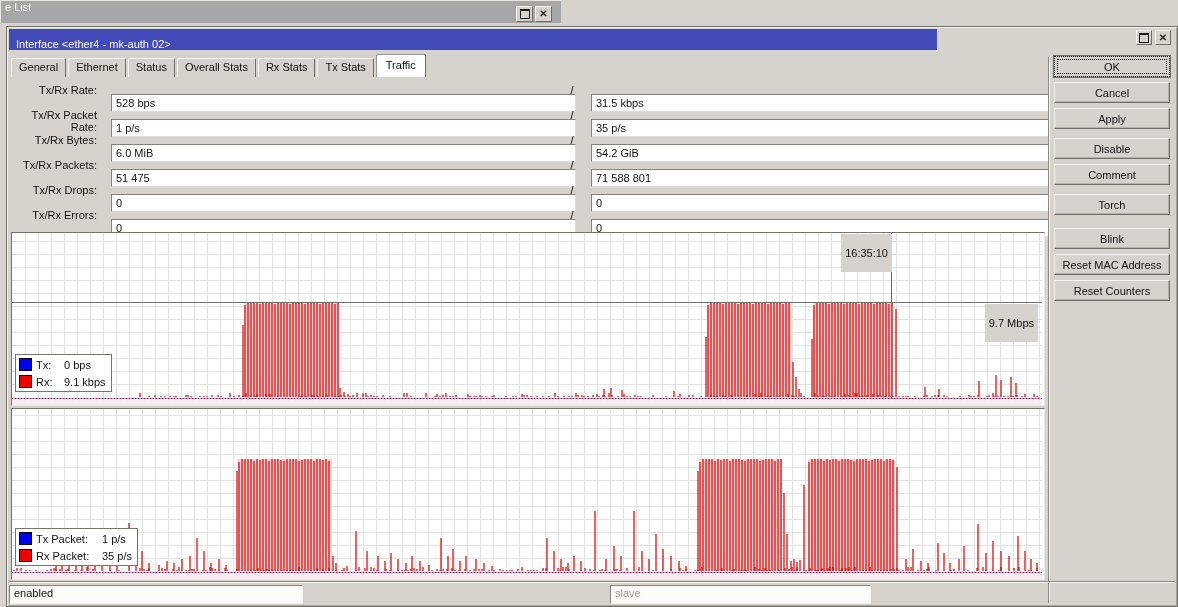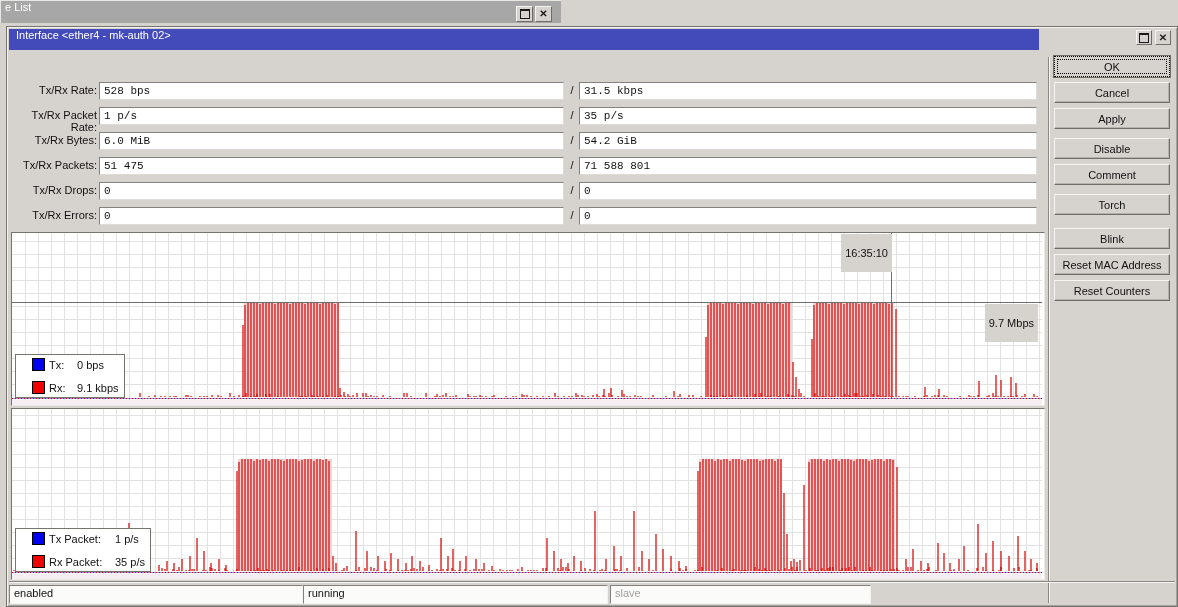--- a/index.html
+++ b/index.html
@@ -16,47 +16,47 @@
   .winbtn{width:17px;height:16px;background:#d6d3ce;border:1px solid;
     border-color:#f6f5f3 #6f6d68 #6f6d68 #f6f5f3;display:flex;align-items:center;justify-content:center;
     padding:0;cursor:default}
   .bgwin-btns{left:516px;top:6px;display:flex;gap:2px}
   .glyph-max{width:8px;height:7px;border:1px solid #1a1a1a;border-top-width:2px}
   .glyph-x{font-size:10px;font-weight:bold;color:#1a1a1a;line-height:1}
 
   
   .dialog{left:6px;top:26px;width:1170px;height:579px;background:#d6d3ce;
     border:1px solid #75736e;box-shadow:inset 1px 1px 0 #f4f3f1, inset -1px -1px 0 #a5a39e}
-  .titlebar{left:2px;top:2px;width:1030px;height:21px;background:#434ab9;display:flex;align-items:flex-start}
+  .titlebar{left:2px;top:2px;width:928px;height:21px;background:#434ab9;display:flex;align-items:flex-end}
   .titlebar-text{color:#fff;padding-left:7px}
   .dlg-btns{right:6px;top:3px;display:flex;gap:3px}
   .winbtn.small{width:16px;height:15px}
 
   
   .tabs{left:4px;top:26px;height:24px;display:flex;align-items:flex-end;gap:2px}
   .tab{background:#d6d3ce;border:1px solid;border-color:#f6f5f3 #6f6d68 #d6d3ce #f6f5f3;
     border-bottom:none;border-radius:2px 2px 0 0;padding:2px 7px 3px;height:13px;cursor:default;white-space:nowrap}
   .tab.active{background:#fff;padding:4px 9px 5px;border-color:#9a9893 #6f6d68 #fff #9a9893}
 
   
   .row{left:0;height:18px}
   .row-label{position:absolute;left:2px;top:2px;width:88px;text-align:right}
   .field{position:absolute;height:16px;background:#fff;border:1px solid;
-    border-color:#84827e #dddbd7 #dddbd7 #84827e;font-family:Liberation Mono, monospace;
-    font-size:11px;color:#111;padding:0 0 0 4px;margin:0}
+    border-color:#84827e #dddbd7 #dddbd7 #84827e;font-family:Liberation Sans, sans-serif;
+    font-size:11px;color:#111;padding:0 0 0 4px;margin:12px}
   .field.f1{left:92px;width:459px}
   .field.f2{left:572px;width:452px}
   .slash{position:absolute;left:560px;top:2px;width:10px;text-align:center}
 
   
   .graph-panel{left:4px;width:1032px;background:#fff;border:1px solid;
     border-color:#75736e #eceae7 #eceae7 #75736e}
   .graph-panel svg{display:block}
-  .legend{position:absolute;left:3px;background:#fff;border:1px solid #76746f;padding:2px 5px 2px 16px;
-    display:flex;flex-direction:column;gap:8px}
+  .legend{position:absolute;left:3px;background:#fff;border:1px solid #76746f;padding:2px 5px 2px 3px;
+    display:flex;flex-direction:column;gap:2px}
   .legend-row{display:flex;align-items:center;gap:4px;height:15px}
   .swatch{width:11px;height:11px;border:1px solid #000;flex:0 0 auto}
   .lg-name{white-space:nowrap}
   .lg-val{white-space:nowrap}
   #legend-rate .lg-name{width:24px}
   #legend-packet .lg-name{width:62px}
   .chart-label{position:absolute;background:#d6d3ce;padding:13px 4px;white-space:nowrap}
 
   
   .vsep{left:1041px;top:30px;width:0;height:546px;border-left:1px solid #8a8884;border-right:1px solid #f6f5f3}
@@ -100,20 +100,29 @@
   </div>
   <div class="abs dlg-btns">
     <button class="winbtn small">
         <span class="glyph-max"></span>
       </button>
     <button class="winbtn small">
         <span class="glyph-x">✕</span>
       </button>
   </div>
 
+  <div class="abs tabs">
+    <div class="tab">General</div>
+    <div class="tab">Ethernet</div>
+    <div class="tab">Status</div>
+    <div class="tab">Overall Stats</div>
+    <div class="tab">Rx Stats</div>
+    <div class="tab">Tx Stats</div>
+    <div class="tab active">Traffic</div>
+  </div>
 
   <div class="abs row" style="top:55px">
     <span class="row-label">Tx/Rx Rate:</span>
     <input class="field f1" readonly="" value="528 bps" style="">
     <span class="slash">/</span>
     <input class="field f2" readonly="" value="31.5 kbps" style="">
   </div>
   <div class="abs row" style="top:80px">
     <span class="row-label">Tx/Rx Packet Rate:</span>
     <input class="field f1" readonly="" value="1 p/s" style="">
@@ -1050,15 +1059,14 @@
   <button class="act-btn" id="btn-apply">Apply</button>
   <button class="act-btn" id="btn-disable">Disable</button>
   <button class="act-btn" id="btn-comment">Comment</button>
   <button class="act-btn" id="btn-torch">Torch</button>
   <button class="act-btn" id="btn-blink">Blink</button>
   <button class="act-btn" id="btn-resetmac">Reset MAC Address</button>
   <button class="act-btn" id="btn-resetcnt">Reset Counters</button>
 
   <div class="abs groove"></div>
   <div class="status-cell" id="st-0">enabled</div>
-  <div class="status-cell" id="st-1">running</div>
   <div class="status-cell" id="st-2">slave</div>
 </div>
 
 </body></html>

